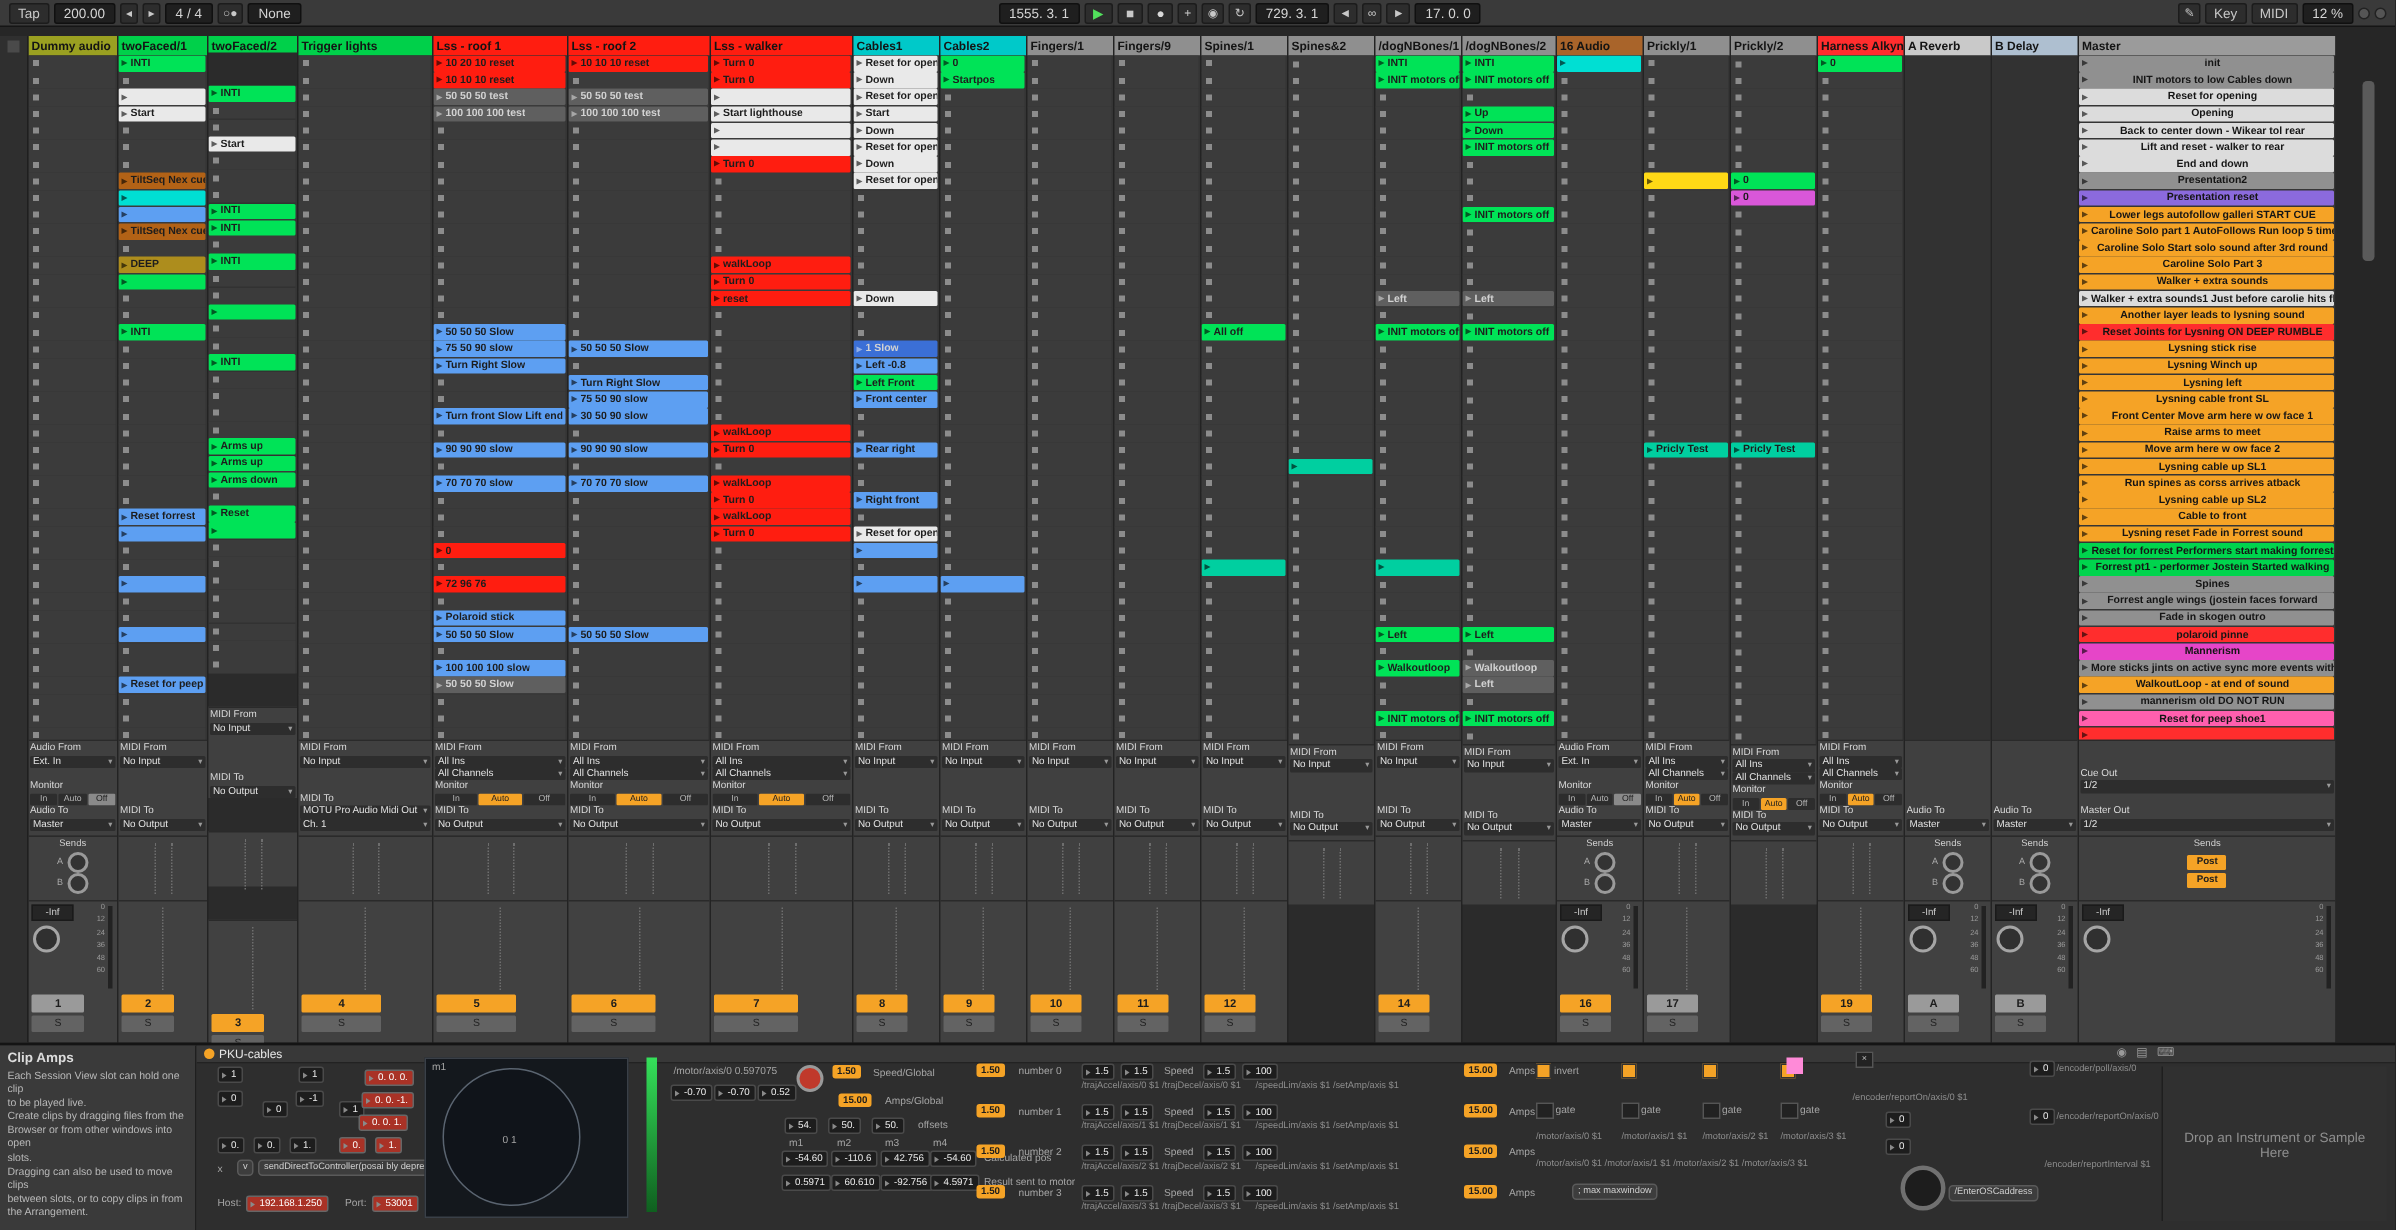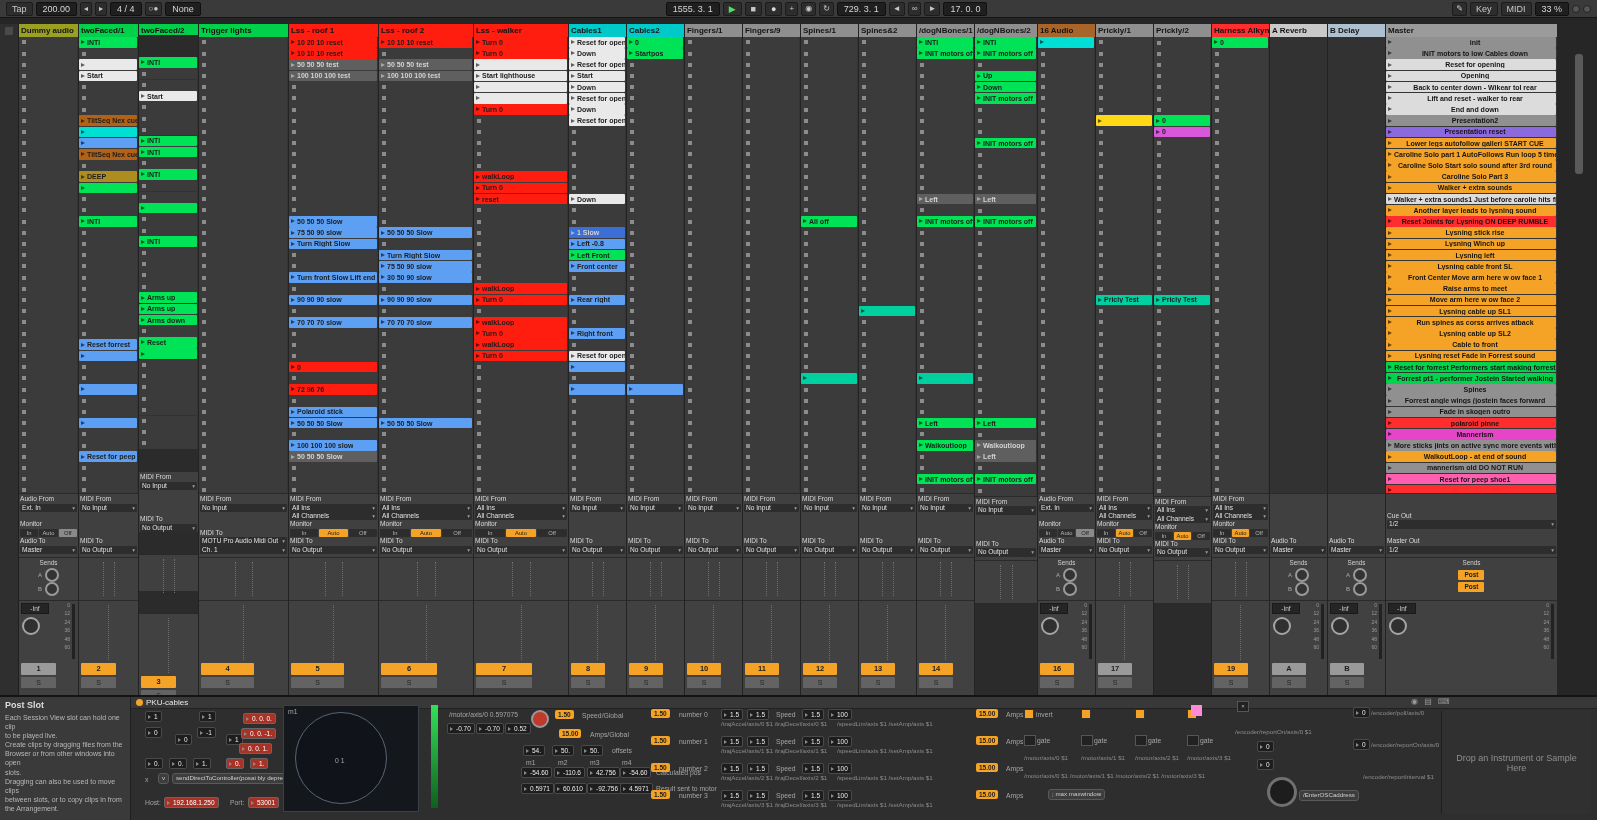--- a/index.html
+++ b/index.html
@@ -120,21 +120,21 @@
       <div class="tbtn sm">◄</div>
       <div class="tbtn sm">∞</div>
       <div class="tbtn sm">►</div>
       <div class="tval">17. 0. 0</div>
     </div>
     <div class="spacer"></div>
     <div class="tg">
       <div class="tbtn sm">✎</div>
       <div class="tbtn">Key</div>
       <div class="tbtn">MIDI</div>
-      <div class="tval">33 %</div>
+      <div class="tval">12 %</div>
       <div class="led"></div>
       <div class="led"></div>
     </div>
   </div>
 
   <div class="substrip"></div>
 
   <div class="main">
     <div class="gutter"></div>
     <div class="trackswrap">
@@ -1456,25 +1456,20 @@
             <div class="mxl lab">MIDI To</div>
             <div class="mxl dd">
               <div class="ddt">No Output</div>
               <div class="dda">▾</div>
             </div>
           </div>
           <div class="t-sends">
             <div class="dotcol a"></div>
             <div class="dotcol b"></div>
           </div>
-          <div class="t-fader">
-            <div class="dotmid"></div>
-            <div class="numbox orange">13</div>
-            <div class="sbox">S</div>
-          </div>
         </div>
         <div class="track" style="width: 58px;">
           <div class="t-head" style="background: rgb(143, 143, 143);">/dogNBones/1</div>
           <div class="t-grid">
             <div class="slot" style="top: 0px;"></div>
             <div class="slot" style="top: 11.2px;"></div>
             <div class="slot" style="top: 22.4px;"></div>
             <div class="slot" style="top: 33.6px;"></div>
             <div class="slot" style="top: 44.8px;"></div>
             <div class="slot" style="top: 56px;"></div>
@@ -2316,21 +2311,21 @@
           </div>
         </div>
       </div>
     <div class="vscroll">
         <div class="vthumb"></div>
       </div>
   </div>
 
   <div class="bottom">
     <div class="info">
-      <div class="t">Post Slot</div>
+      <div class="t">Clip Amps</div>
       <div class="b">Each Session View slot can hold one clip
 to be played live.
 Create clips by dragging files from the
 Browser or from other windows into open
 slots.
 Dragging can also be used to move clips
 between slots, or to copy clips in from
 the Arrangement.</div>
     </div>
     <div class="device">

